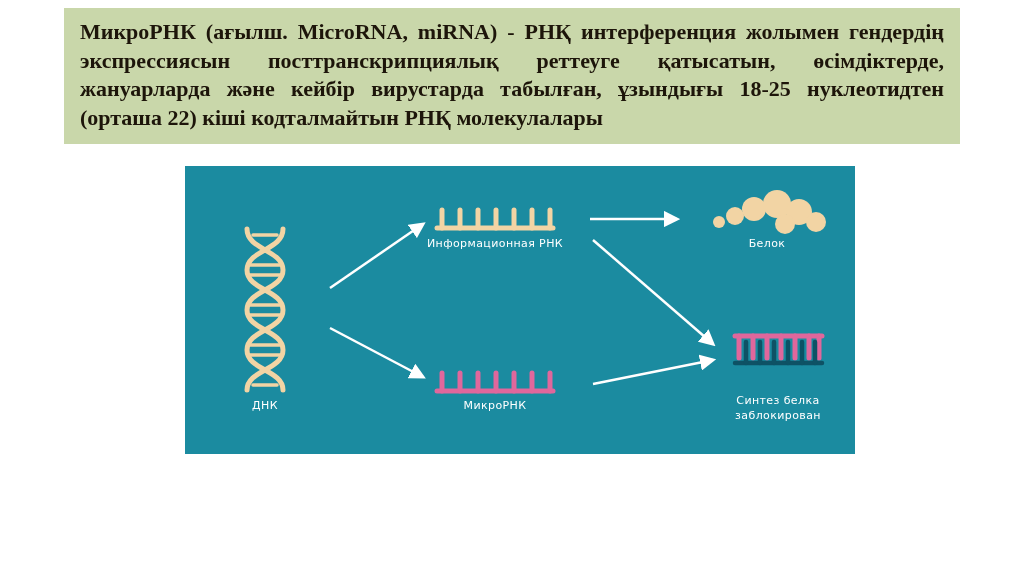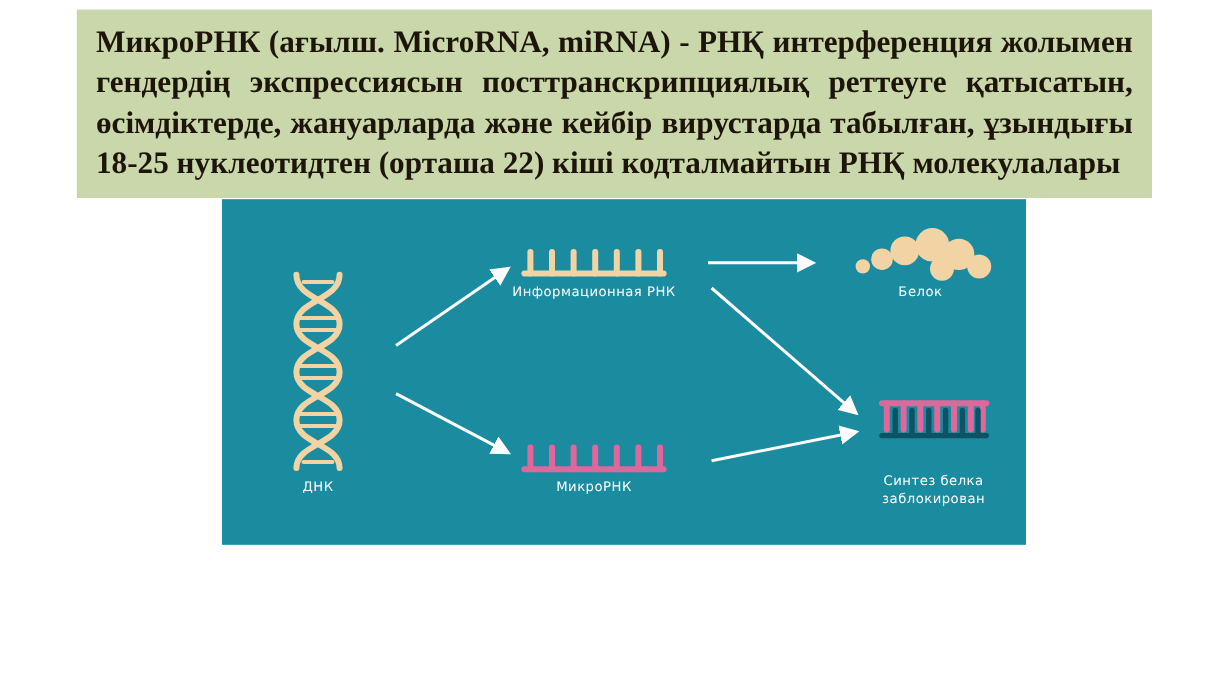--- a/index.html
+++ b/index.html
@@ -11,21 +11,21 @@
   }
   .slide{position:absolute;inset:0;background:#ffffff;}
   .textbox{
     position:absolute;left:64px;top:8px;width:896px;
     box-sizing:border-box;
     background:#c9d7aa;
     padding:10px 16px 12px 16px;
   }
   .textbox p{
     margin:0;
-    font-size:26px;
+    font-size:22px;
     line-height:1.3;
     font-weight:600;
     color:#1d150a;
     text-align:justify;
   }
   .diagram{
     position:absolute;left:185px;top:166px;width:670px;height:288px;
     background:#1b8ba0;
   }
   .diagram svg{display:block;width:100%;height:100%;}

